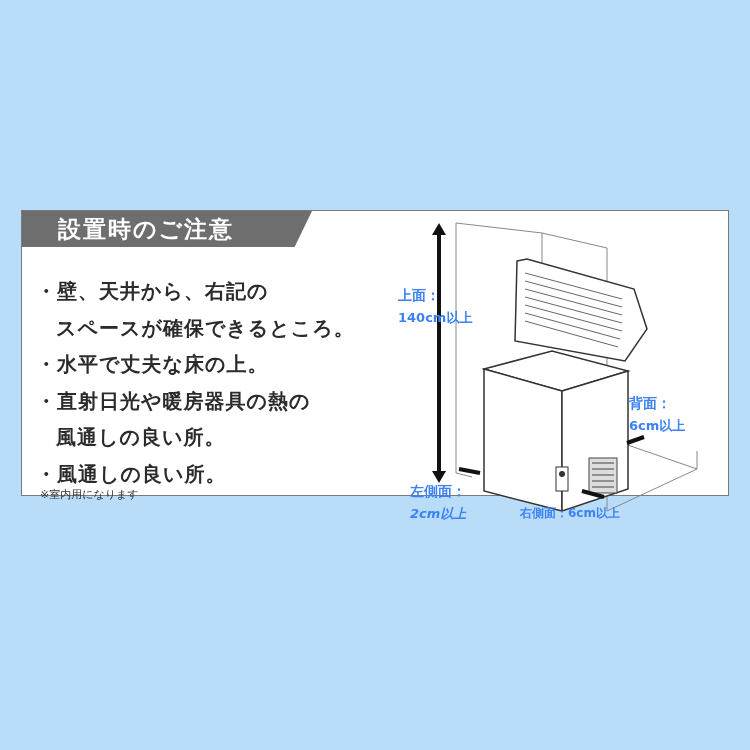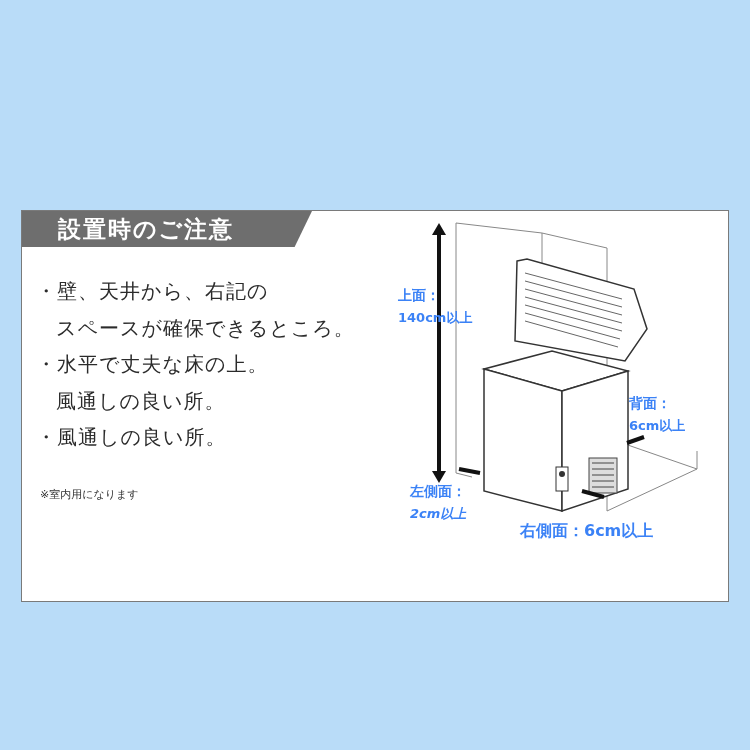--- a/index.html
+++ b/index.html
@@ -1,43 +1,44 @@
 <!DOCTYPE html>
 <html><head>
 <meta charset="utf-8">
 <style>
   html, body { margin:0; padding:0; }
   body { width:750px; height:750px; background:#b9dcf8; position:relative; overflow:hidden;
          font-family:"DejaVu Sans", sans-serif; }
-  .panel { position:absolute; left:21px; top:210px; width:708px; height:392px; background:#fff;
+  .panel { position:absolute; left:21px; top:210px; width:708px; height:286px; background:#fff;
            border:1px solid #7a7a7a; box-sizing:border-box; }
   .title-bar { position:absolute; left:0; top:0; width:290px; height:36px; background:#6e6e6e;
                clip-path:polygon(0 0,100% 0,94% 100%,0 100%); }
   .title-text { position:absolute; left:36px; top:3px; color:#fff; font-size:23px; font-weight:bold; letter-spacing:2px; }
   .notes { position:absolute; left:14px; top:62px; color:#2b2b2b; font-size:20px; line-height:36.5px; letter-spacing:1px; }
-  .note-line { white-space:nowrap; }
+  .note-line { white-space:nowrap;font-weight:bold; }
   .indent { padding-left:20px; }
   .footnote { position:absolute; left:18px; top:276px; font-size:11px; color:#333; }
   .label { position:absolute; color:#3b82f6; font-weight:bold; white-space:nowrap; }
   .lbl-s { font-size:14px; }
   .lbl-l { font-size:13px; }
   svg { position:absolute; left:0; top:0; }
 </style>
 </head>
 <body>
 
 <div class="panel">
   <div class="title-bar">
     <span class="title-text">設置時のご注意</span>
   </div>
 
   <div class="notes">
     <div class="note-line">・壁、天井から、右記の</div>
     <div class="note-line indent">スペースが確保できるところ。</div>
     <div class="note-line">・水平で丈夫な床の上。</div>
+    <div class="note-line">・直射日光や暖房器具の熱の</div>
     <div class="note-line indent">風通しの良い所。</div>
     <div class="note-line">・風通しの良い所。</div>
   </div>
   <div class="footnote">※室内用になります</div>
 
   <svg width="708" height="330">
     <g stroke="#888" fill="none" stroke-width="1">
 
       <polyline points="434,12 434,262 450,266"></polyline>
       <polyline points="434,12 520,22 585,37 585,300"></polyline>
@@ -84,14 +85,14 @@
     <polygon points="417,12 410,24 424,24" fill="#111"></polygon>
     <polygon points="417,272 410,260 424,260" fill="#111"></polygon>
   </svg>
 
   <div class="label lbl-s" style="left:376px;top:76px;">上面：</div>
   <div class="label lbl-l" style="left:376px;top:98px;">140cm以上</div>
   <div class="label lbl-s" style="left:607px;top:184px;">背面：</div>
   <div class="label lbl-l" style="left:607px;top:206px;">6cm以上</div>
   <div class="label lbl-s" style="left:388px;top:272px;font-family:Liberation Mono, monospace;">左側面：</div>
   <div class="label lbl-l" style="left:388px;top:294px;font-style:italic;">2cm以上</div>
-  <div class="label lbl-l" style="left:498px;top:310px;font-size:16px;">右側面：6cm以上</div>
+  <div class="label lbl-l" style="left:498px;top:294px;font-size:12px;">右側面：6cm以上</div>
 </div>
 
 </body></html>

